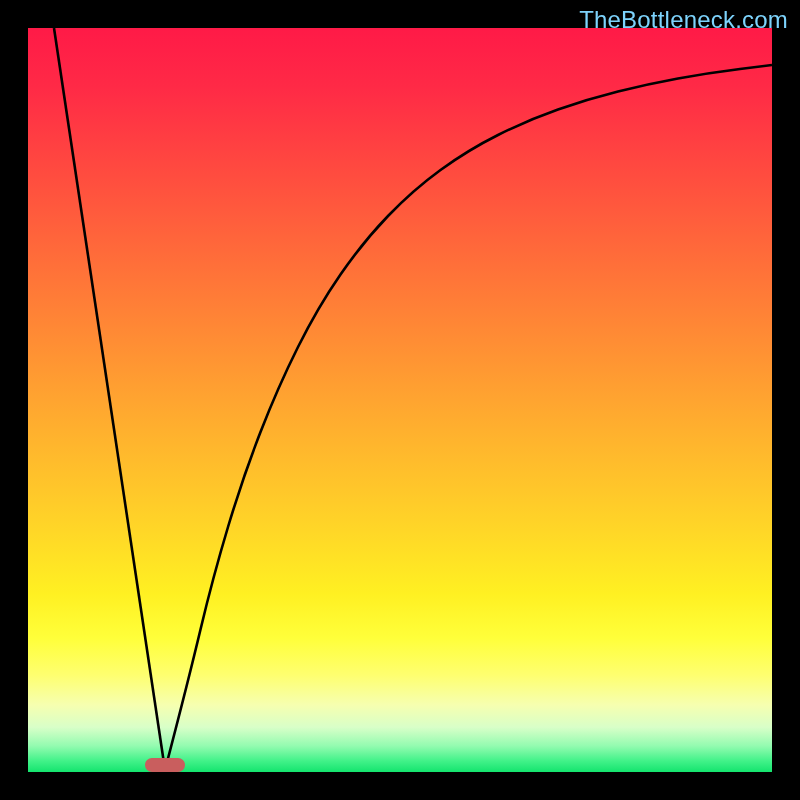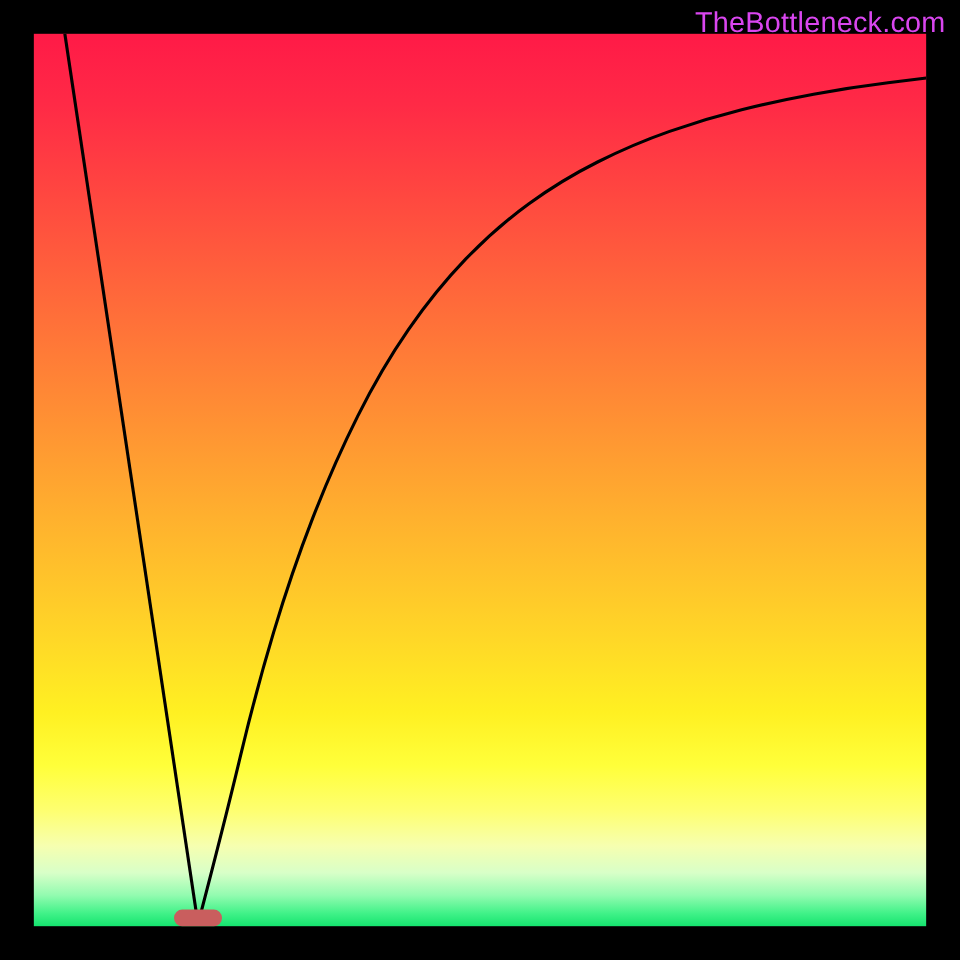--- a/index.html
+++ b/index.html
@@ -54,21 +54,21 @@
   .marker {
     position: absolute;
     height: 14px;
     border-radius: 7px;
     background: #c95e5e;
   }
   .watermark {
     position: absolute;
     top: 6px;
     right: 12px;
-    color: #d946ef;
+    color: #7dd3fc;
     font-size: 24px;
     font-weight: 500;
     letter-spacing: 0.2px;
     user-select: none;
   }
 </style>
 </head>
 <body>
 
 <div class="stage">

